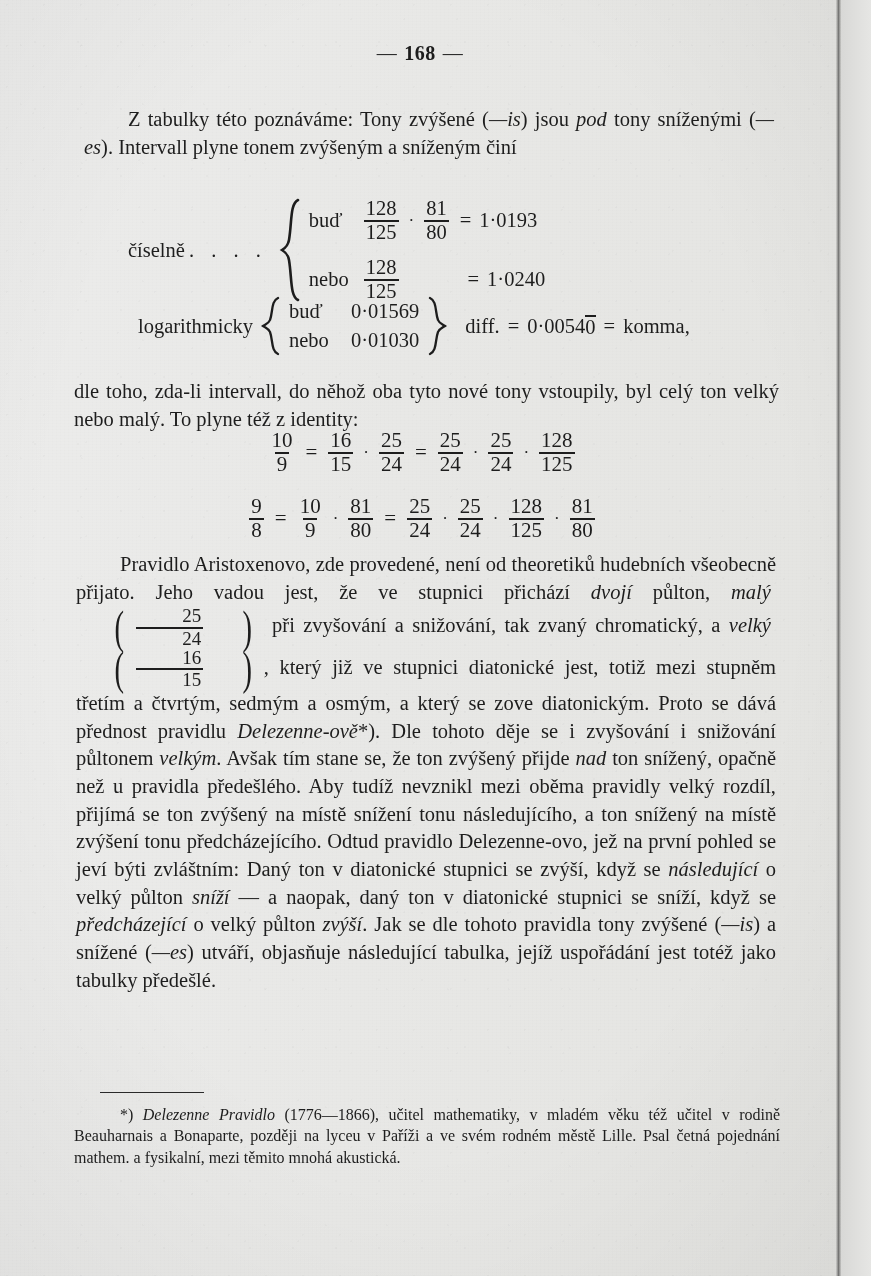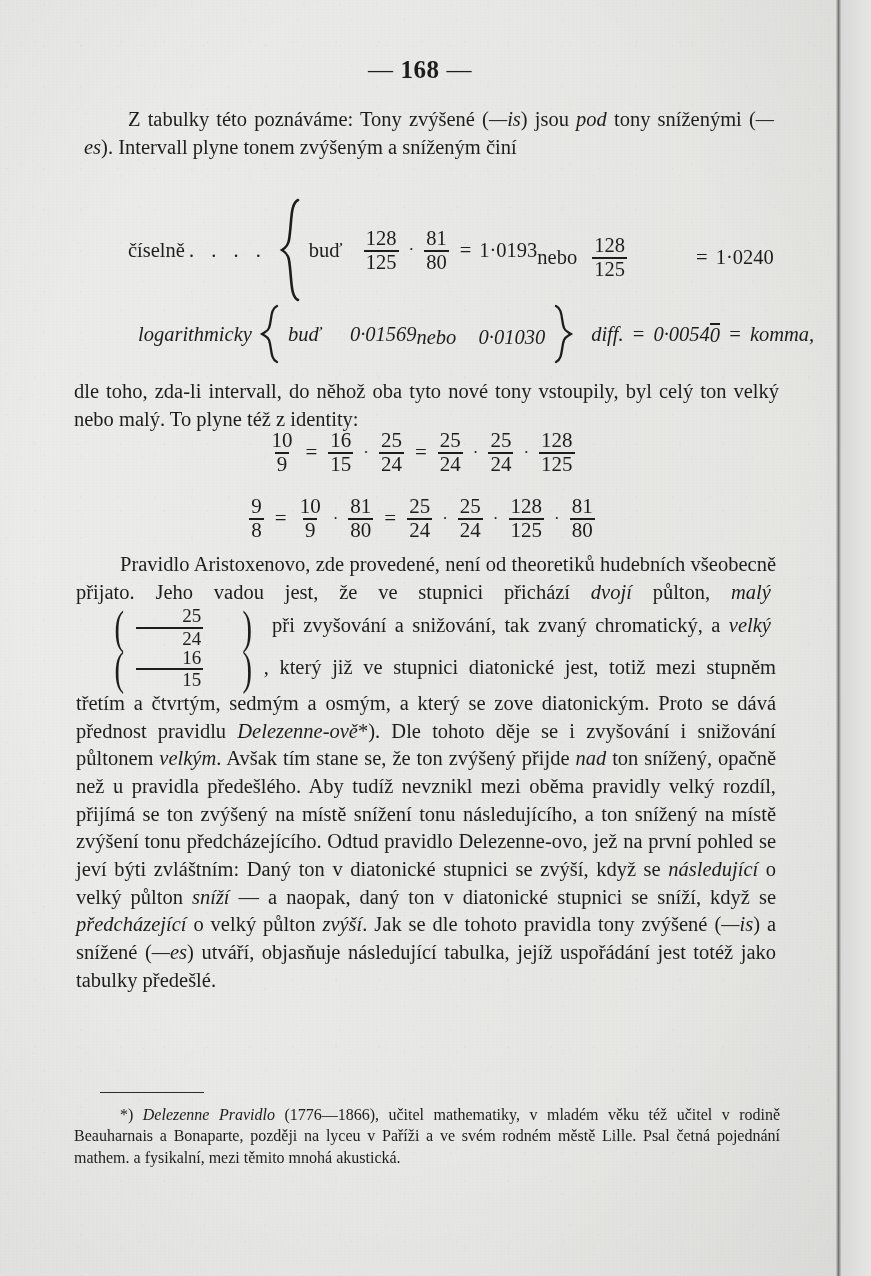--- a/index.html
+++ b/index.html
@@ -25,42 +25,42 @@
       repeating-linear-gradient(90deg,rgba(0,0,0,.010) 0 1px,transparent 1px 4px);}
   .edge-right{position:absolute;top:0;right:30px;width:5px;height:1276px;
     background:linear-gradient(90deg,rgba(0,0,0,.05),rgba(0,0,0,.55),rgba(0,0,0,.08));opacity:.85;}
   .edge-right2{position:absolute;top:0;right:0;width:30px;height:1276px;
     background:linear-gradient(90deg,#d8d8d6,#e6e6e4);}
   .vig{position:absolute;inset:0;pointer-events:none;
     background:radial-gradient(ellipse at 48% 45%,rgba(0,0,0,0) 58%,rgba(0,0,0,.05) 100%);}
 
   .content{position:absolute;left:0;top:0;width:871px;height:1276px;}
 
-  .folio{position:absolute;top:56px;left:0;width:840px;text-align:center;
-    font-size:25px;letter-spacing:.5px;font-weight:700;}
+  .folio{position:absolute;top:42px;left:0;width:840px;text-align:center;
+    font-size:20px;letter-spacing:.5px;font-weight:700;}
   .folio .dash{font-weight:400;padding:0 7px;}
 
   .para{position:absolute;font-size:20.5px;line-height:1.35;text-align:justify;
     text-justify:inter-word;}
   .p1{left:84px;top:106px;width:690px;text-indent:44px;}
   .p2{left:74px;top:378px;width:705px;}
   .p3{left:76px;top:551px;width:700px;text-indent:44px;}
 
   i,.it{}
 
   
   .mathblock{position:absolute;font-size:20.5px;}
   .mb1{left:128px;top:198px;}
-  .mb2{left:138px;top:304px;font-style:italic;}
+  .mb2{left:138px;top:296px;}
   .brow{display:flex;align-items:center;}
   .lab{white-space:nowrap;}
   .dots{letter-spacing:6px;padding:0 4px;}
   .brace{font-size:0;line-height:0;margin:0 8px;}
   .brace svg{display:block;}
-  .bcol{display:flex;flex-direction:row;justify-content:space-between;}
+  .bcol{display:flex;flex-direction:column;justify-content:space-between;}
   .bline{display:flex;align-items:center;white-space:nowrap;}
   .bword{display:inline-block;min-width:52px;}
   .bval{padding-left:10px;}
 
   
   .frac{display:inline-flex;flex-direction:column;align-items:center;
     vertical-align:middle;margin:0 3px;line-height:1.02;}
   .frac .num{padding:0 2px;}
   .frac .den{padding:0 2px;border-top:2px solid #1d1d1d;margin-top:1px;}
   .opdot{padding:0 7px;display:inline-block;font-size:17px;vertical-align:middle;}

